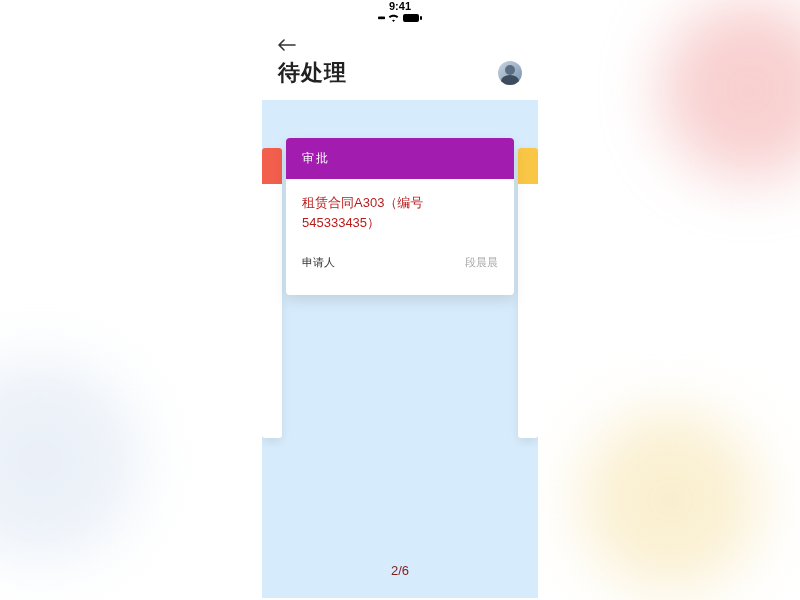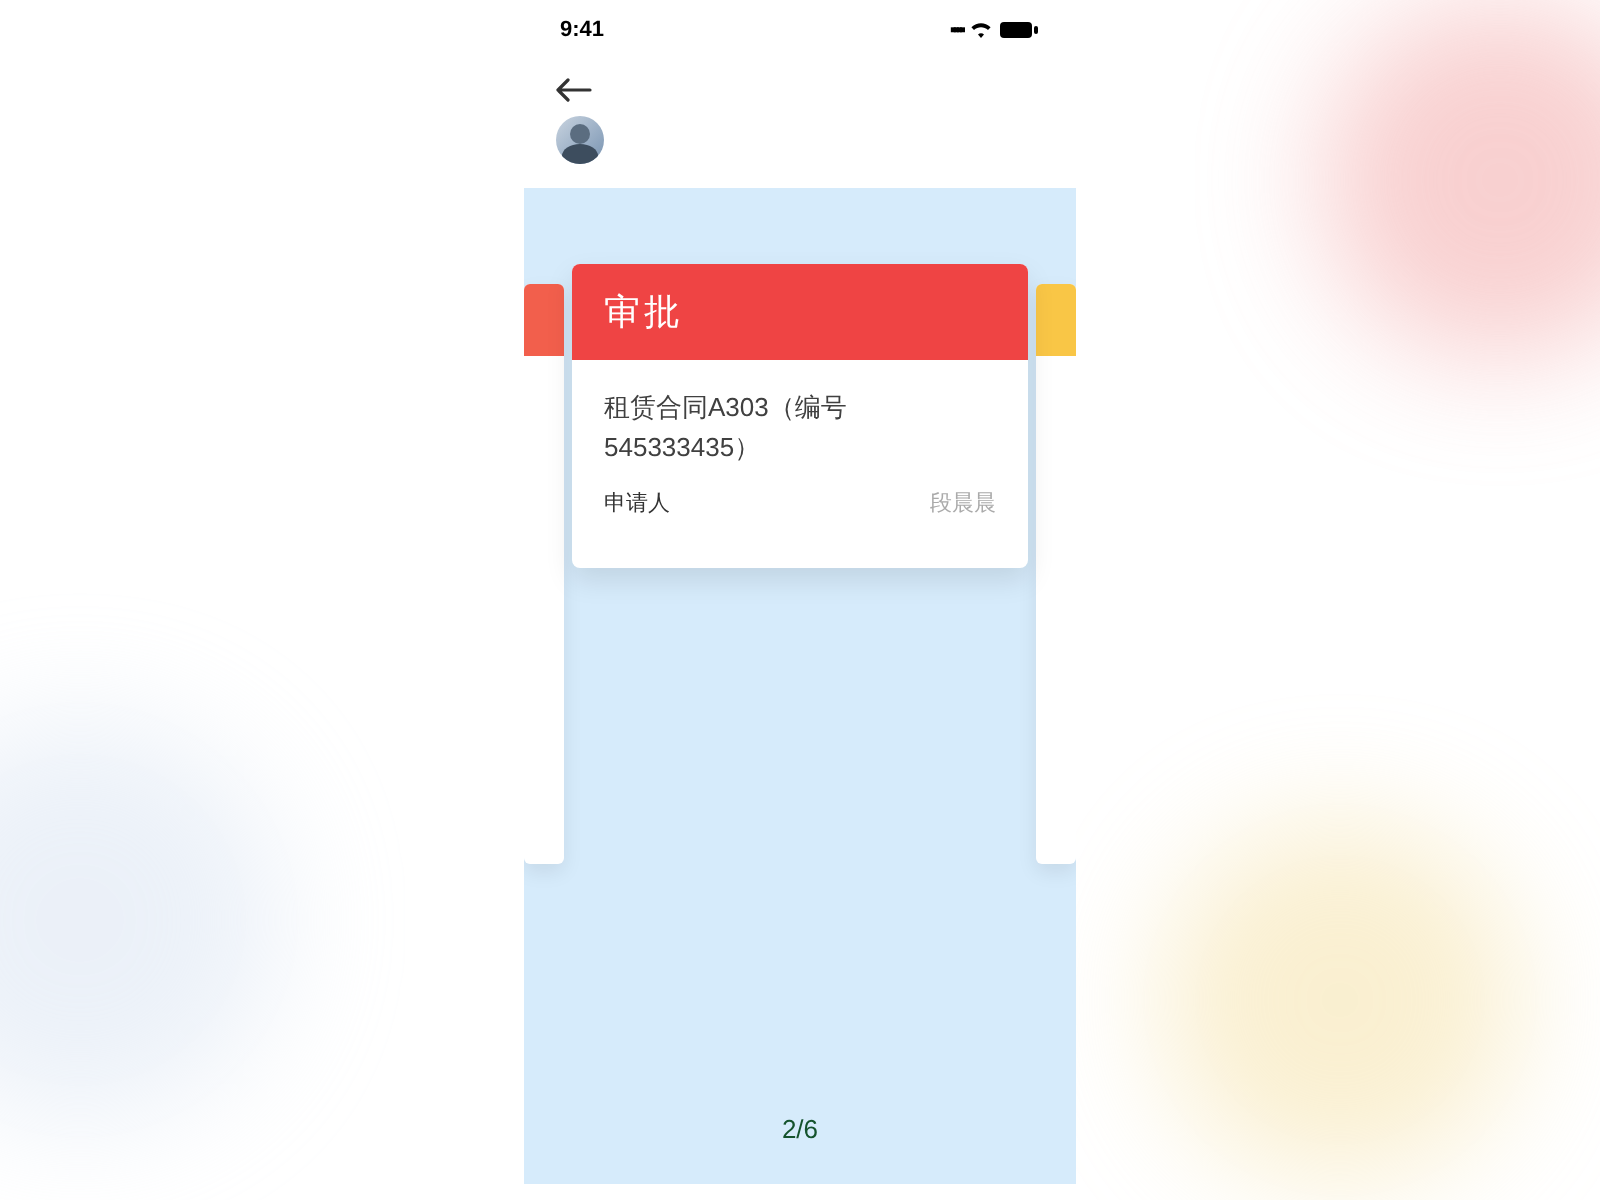--- a/index.html
+++ b/index.html
@@ -26,25 +26,25 @@
   left: 262px;
   top: 0;
   width: 276px;
   height: 600px;
   background: #fff;
 }
 .status-bar {
   height: 30px;
   display: flex;
   align-items: center;
-  justify-content: space-between;
   padding: 0 18px;
   font-size: 11px;
   font-weight: 600;
   color: #000;
+  flex-direction: column;
 }
 .status-icons { display: flex; align-items: center; gap: 3px; }
 .signal, .wifi, .battery { display: inline-block; }
 .signal { letter-spacing: -2px; font-size: 10px; }
 .wifi svg, .battery svg { display: block; }
 
 .header {
   padding: 4px 16px 12px;
   position: relative;
 }
@@ -118,55 +118,55 @@
   position: absolute;
   top: 0;
   width: 100%;
   height: 36px;
   border-radius: 3px 3px 0 0;
 }
 .card-prev-accent { background: #f25f4c; }
 .card-next-accent { background: #f9c646; }
 
 .card-header {
-  background: #ef4444;
+  background: #a21caf;
   color: #fff;
-  font-size: 18px;
+  font-size: 12px;
   font-weight: 500;
   padding: 12px 16px;
   border-radius: 4px 4px 0 0;
   letter-spacing: 2px;
 }
 .card-body {
   padding: 14px 16px 18px;
 }
 .card-title {
   font-size: 13px;
   font-weight: 500;
-  color: #404040;
+  color: #b91c1c;
   line-height: 1.5;
-  margin-bottom: 4px;
+  margin-bottom: 16px;
 }
 .field-row {
   display: flex;
   justify-content: space-between;
   align-items: center;
   font-size: 11px;
   padding: 7px 0;
 }
 .field-label { color: #333; }
 .field-value { color: #aaa; }
 
 .pager {
   position: absolute;
   bottom: 20px;
   left: 0; right: 0;
   text-align: center;
   font-size: 13px;
-  color: #14532d;
+  color: #7f1d1d;
   font-weight: 500;
 }
 </style>
 </head>
 <body>
 
 <div class="bg-blob blob-red"></div>
 <div class="bg-blob blob-blue"></div>
 <div class="bg-blob blob-yellow"></div>
 
@@ -190,20 +190,21 @@
     </span>
   </div>
 
   <div class="header">
     <div class="back-arrow">
       <svg width="18" height="12" viewBox="0 0 18 12">
           <path d="M6 1L1 6l5 5M1 6h16" stroke="#333" stroke-width="1.6" fill="none" stroke-linecap="round" stroke-linejoin="round"></path>
         </svg>
     </div>
     <div class="title-row">
+      <div class="page-title">待处理</div>
       <div class="avatar"></div>
     </div>
   </div>
 
   <div class="content-area">
 
     <div class="card-prev">
       <div class="card-prev-accent"></div>
     </div>
 

